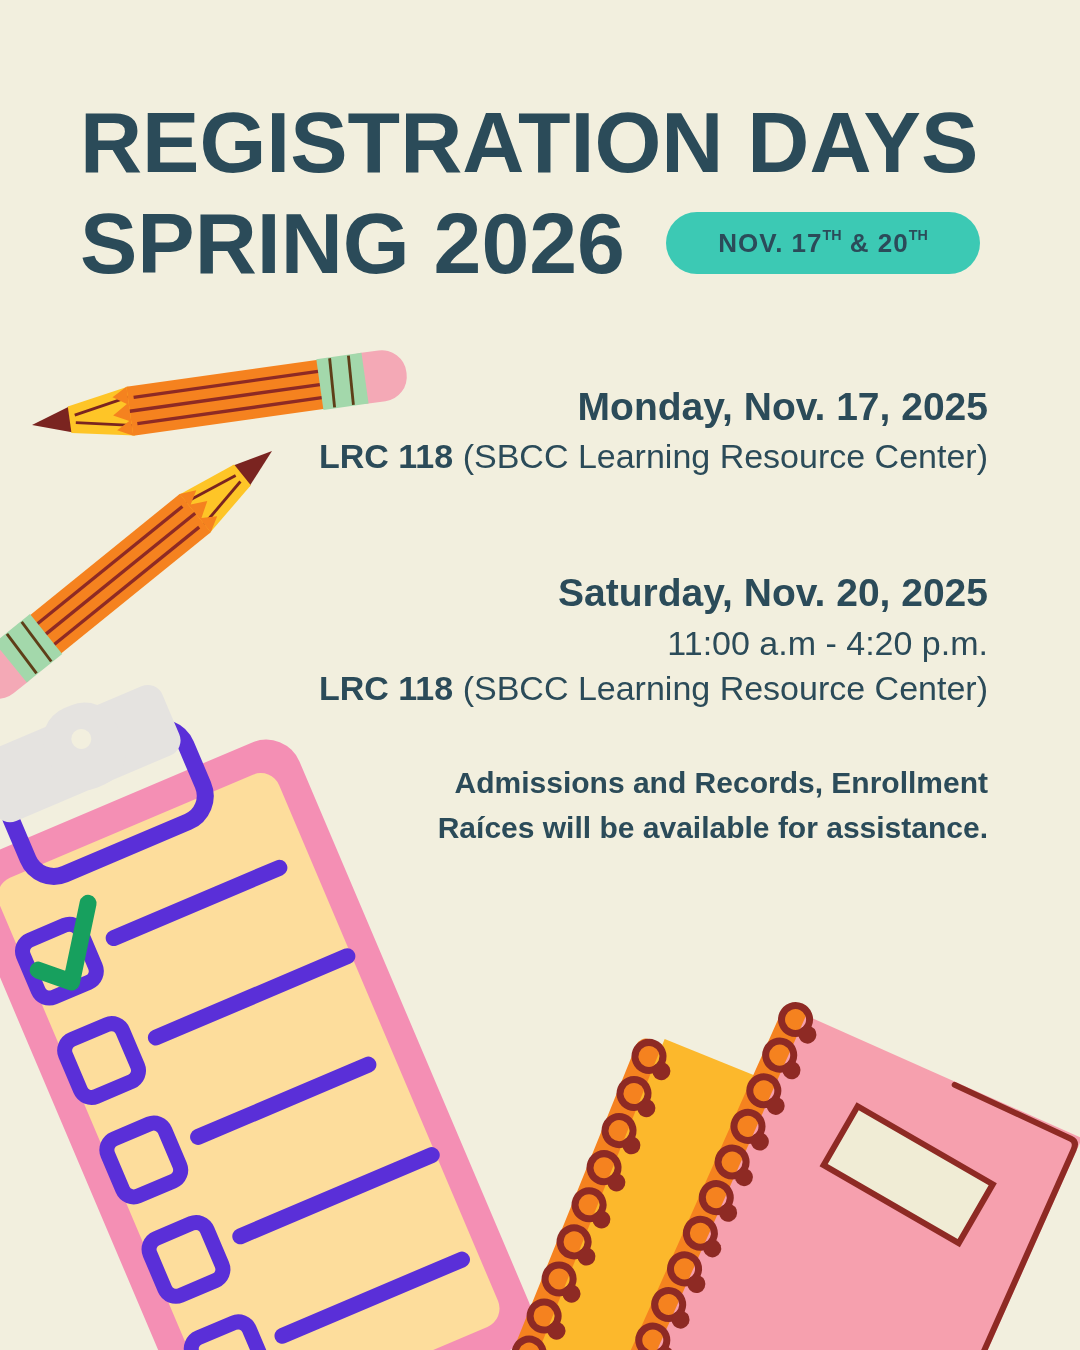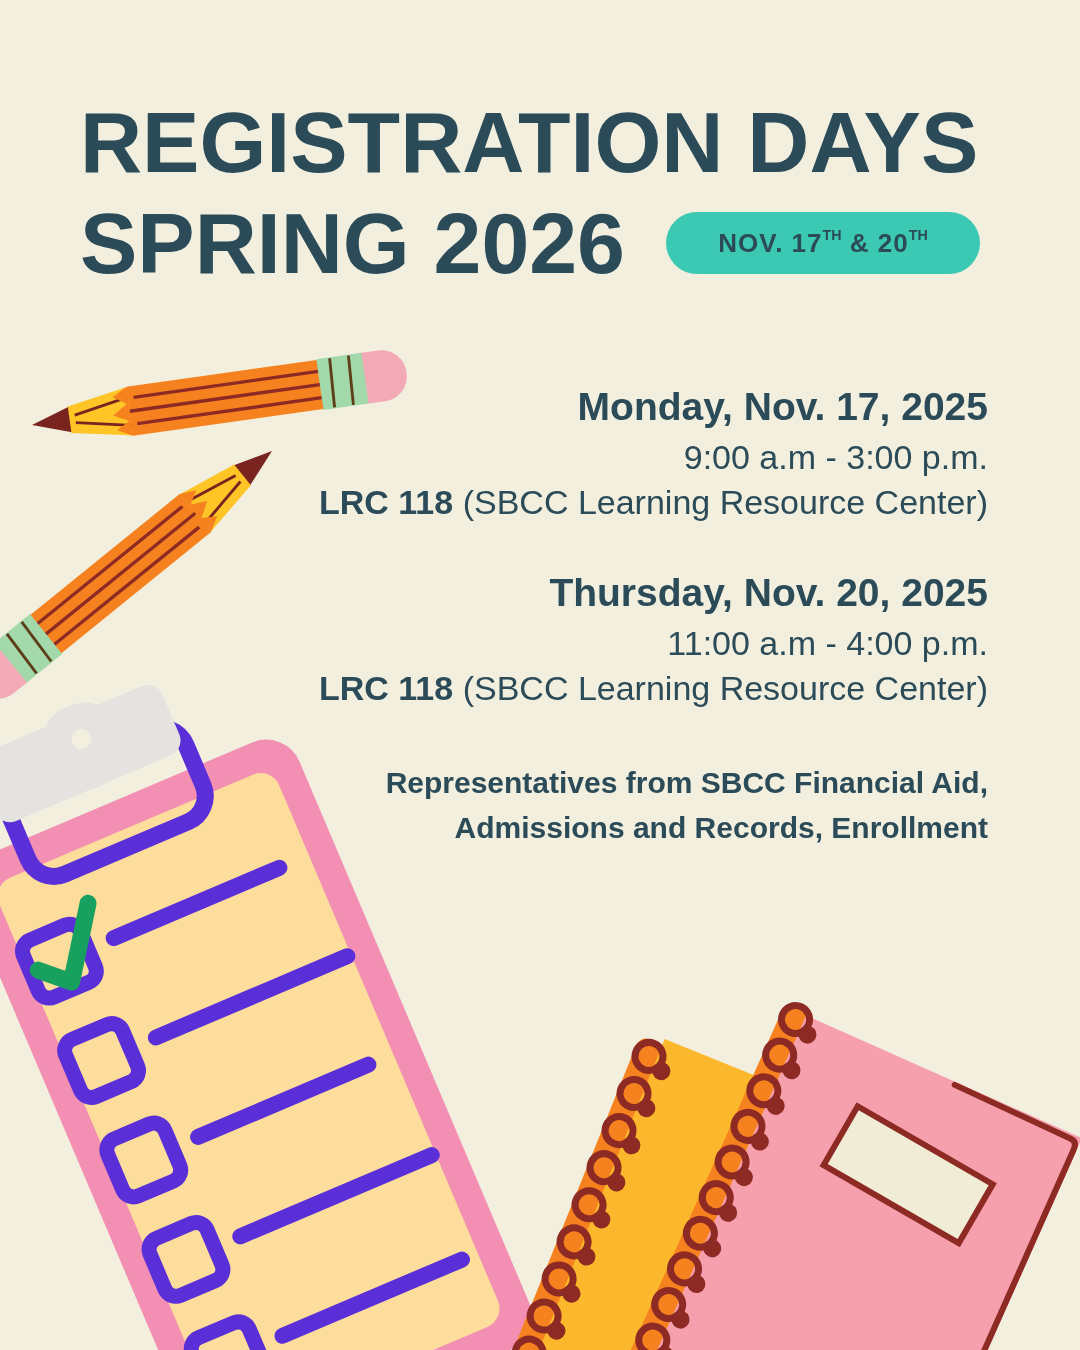--- a/index.html
+++ b/index.html
@@ -143,28 +143,27 @@
     <span class="tl">REGISTRATION DAYS</span>
     <span class="tl">SPRING 2026</span>
   </h1>
 
   <div class="badge">
     <span class="badge-text"><span>NOV. 17</span><sup>TH</sup><span> &amp; 20</span><sup>TH</sup></span>
   </div>
 
   <section class="event e1">
     <div class="day">Monday, Nov. 17, 2025</div>
-    <div class="time">9:00 a.m - 3:00 p.m.</div>
     <div class="loc"><b>LRC 118</b><span> (SBCC Learning Resource Center)</span></div>
   </section>
 
   <section class="event e2">
-    <div class="day">Thursday, Nov. 20, 2025</div>
-    <div class="time">11:00 a.m - 4:00 p.m.</div>
+    <div class="day">Saturday, Nov. 20, 2025</div>
+    <div class="time">11:00 a.m - 4:20 p.m.</div>
     <div class="loc"><b>LRC 118</b><span> (SBCC Learning Resource Center)</span></div>
   </section>
 
   <section class="note">
-    <div>Representatives from SBCC Financial Aid,</div>
     <div>Admissions and Records, Enrollment</div>
+    <div>Raíces will be available for assistance.</div>
   </section>
 
 </div>
 
 </body></html>

